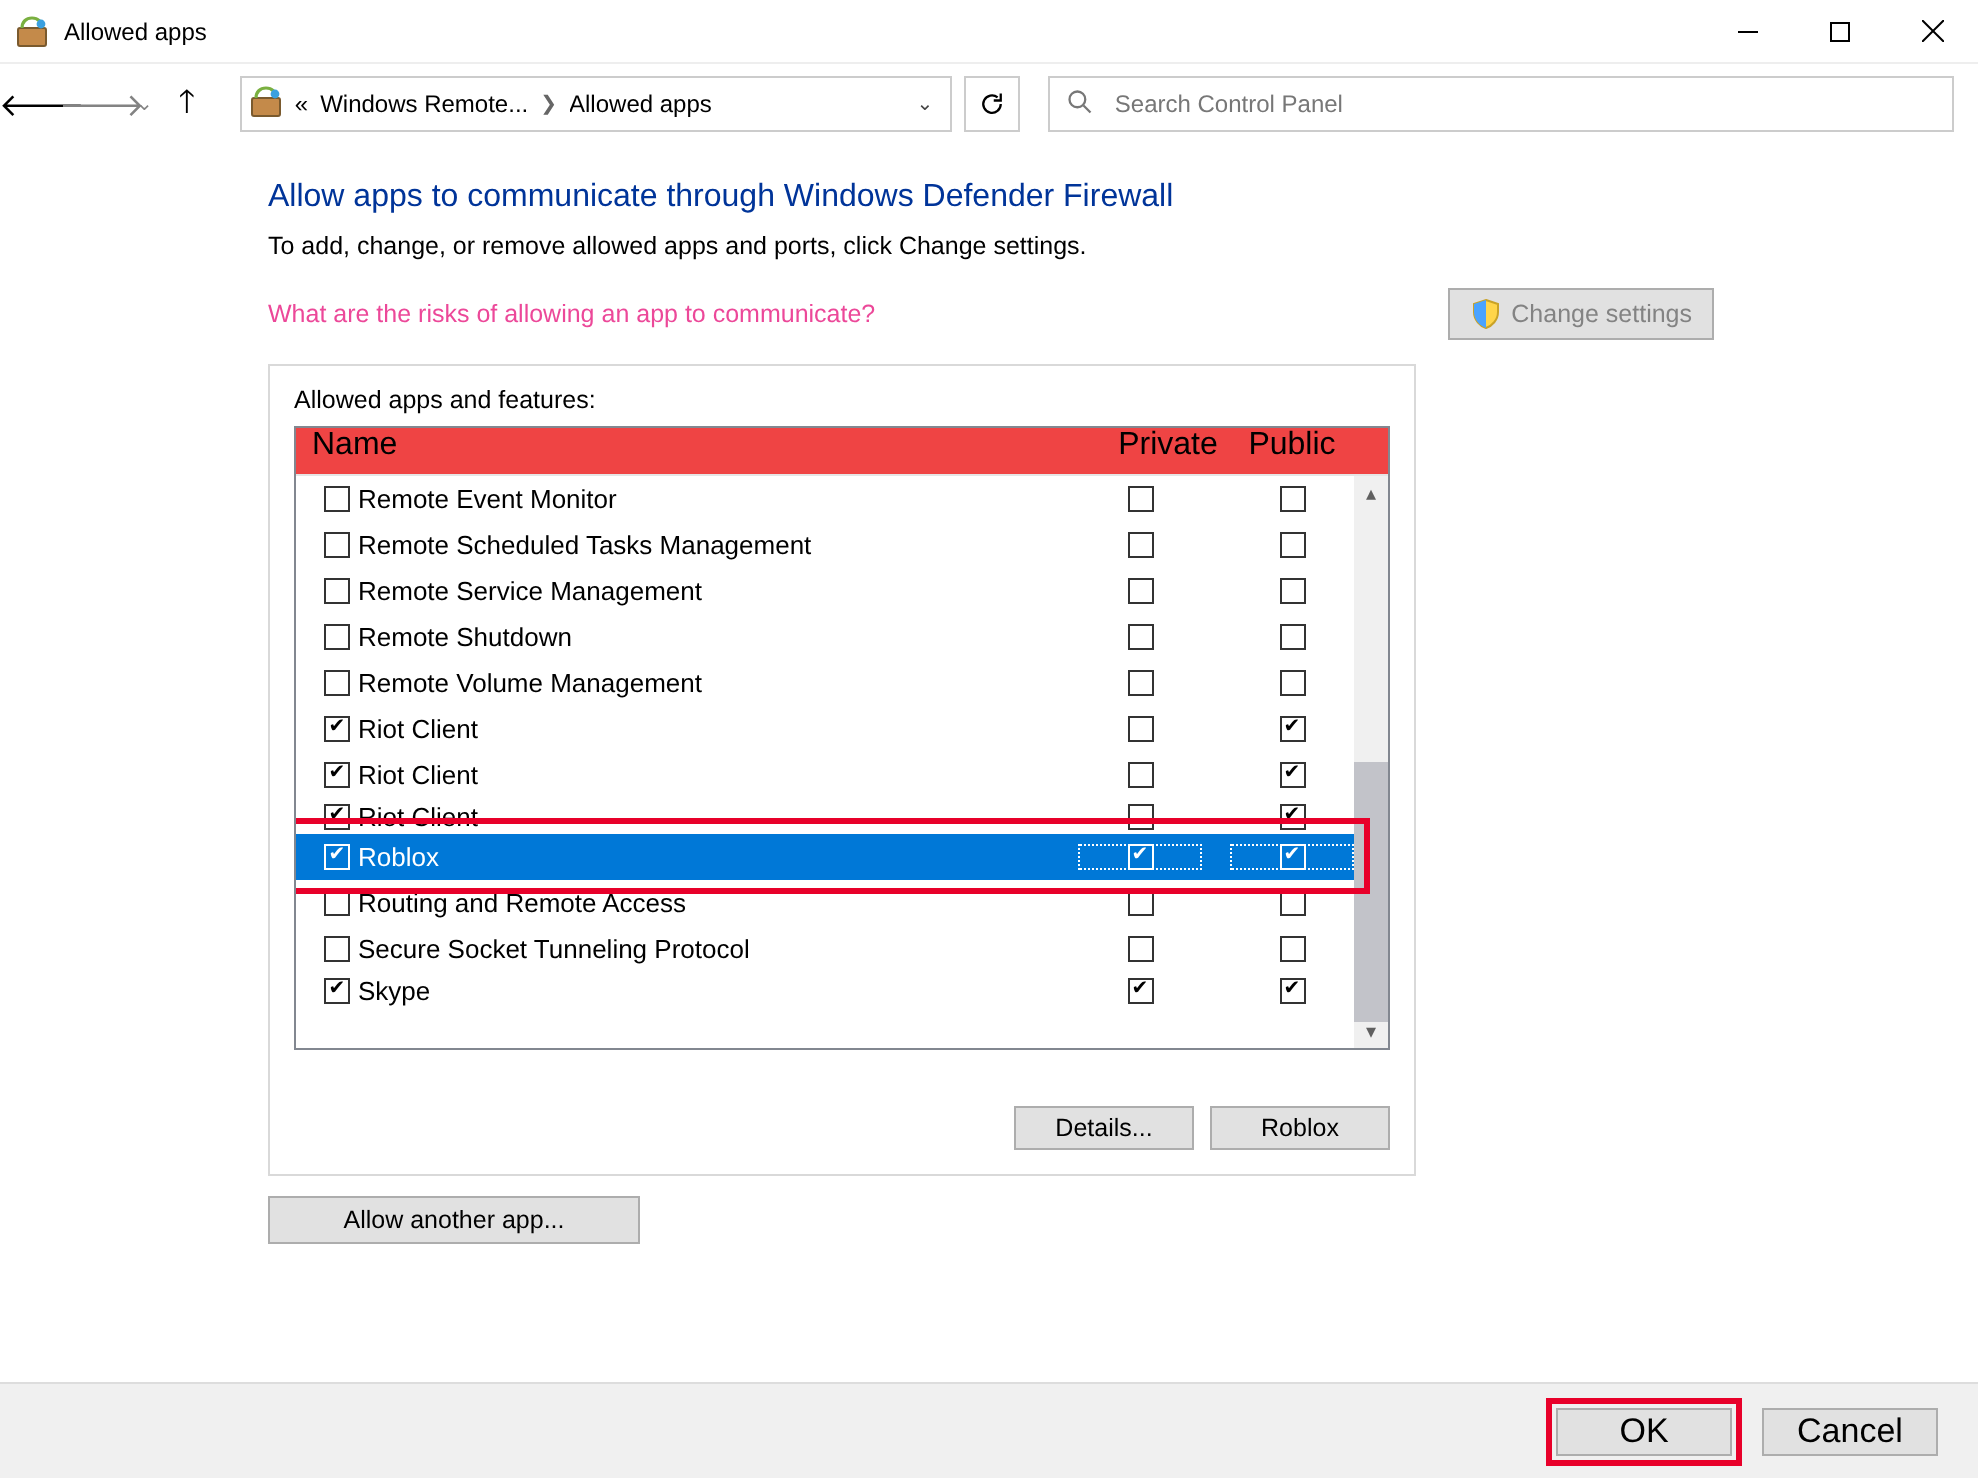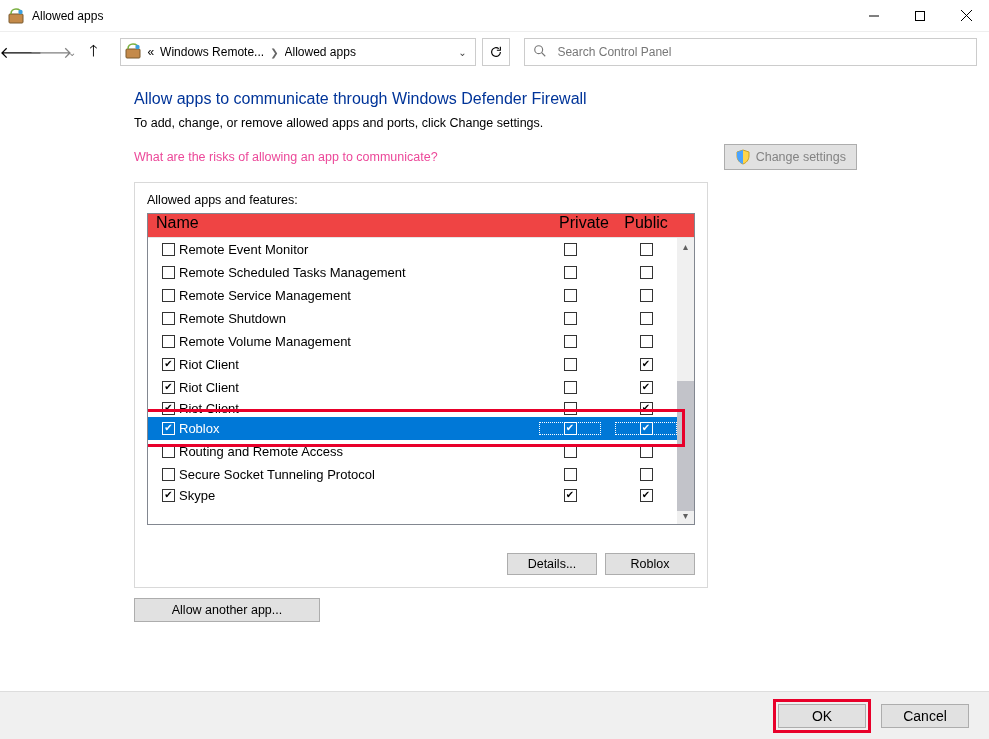--- a/index.html
+++ b/index.html
@@ -238,21 +238,21 @@
   .bottom-bar{
     position:absolute;bottom:0;left:0;right:0;
     height:48px;background:#f0f0f0;border-top:1px solid #ddd;
     display:flex;align-items:center;justify-content:flex-end;
     padding-right:20px;gap:10px;
   }
   .bottom-btn{
     background:#e1e1e1;border:1px solid #adadad;
     min-width:88px;height:24px;
     display:flex;align-items:center;justify-content:center;
-    font-size:14px;
+    font-size:17px;
   }
   .ok-wrap{
     border:3px solid #e8002a;
     padding:2px;
   }
 </style>
 </head>
 <body>
 
 <div class="titlebar">

